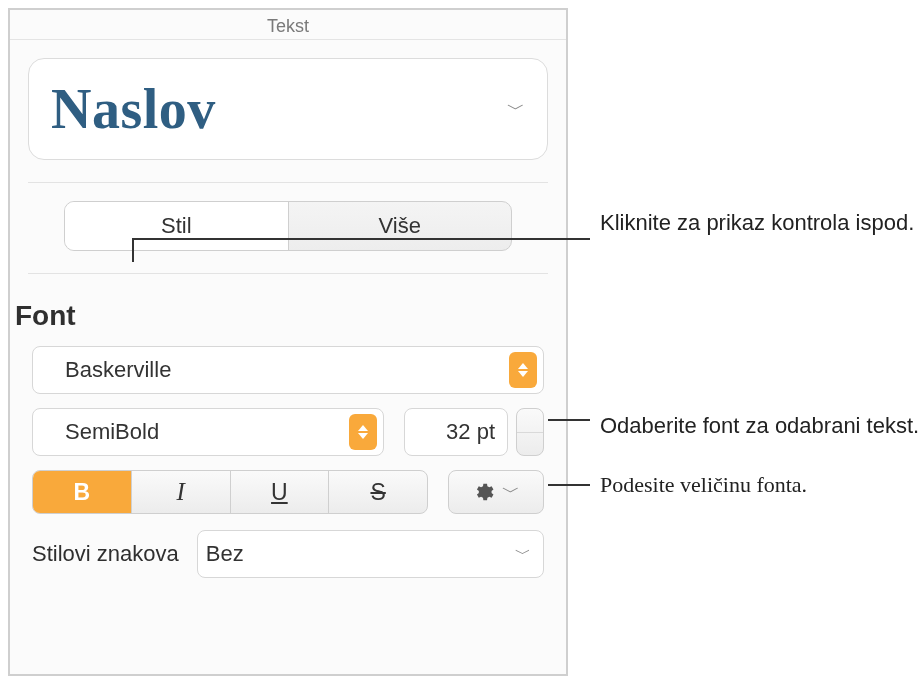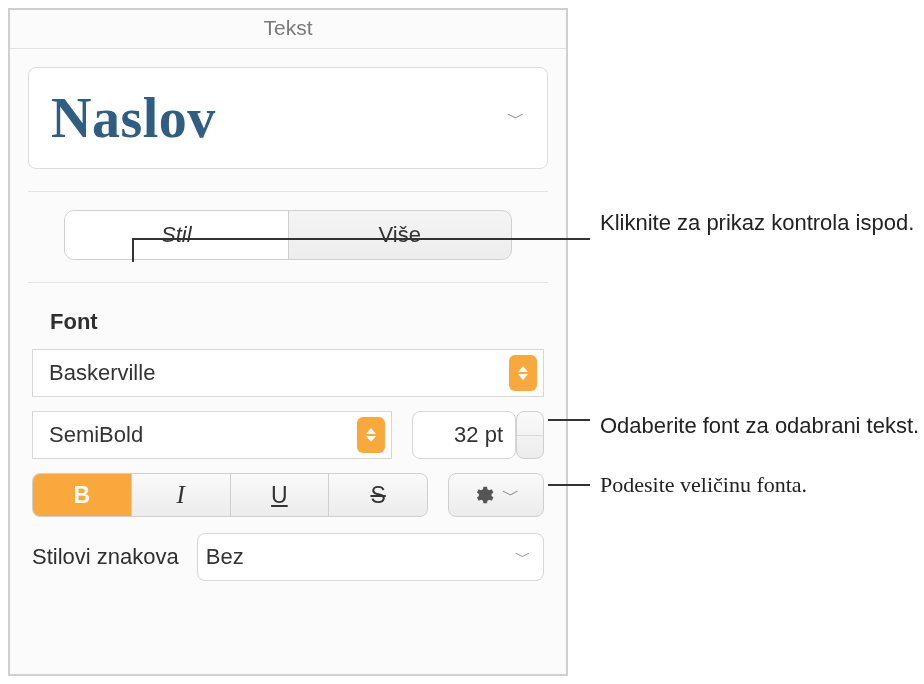--- a/index.html
+++ b/index.html
@@ -16,30 +16,30 @@
       position: absolute;
       left: 8px;
       top: 8px;
       width: 560px;
       height: 668px;
       border: 2px solid #cfcfcf;
       background: #fbfbfb;
     }
     .panel-title {
       text-align: center;
-      padding: 6px 0 8px;
+      padding: 6px 0 2px;
       color: #7a7a7a;
-      font-size: 21px;
+      font-size: 18px;
       border-bottom: 1px solid #e4e4e4;
     }
     .style-block {
       margin: 18px 18px 0;
       background: #fff;
       border: 1px solid #dcdcdc;
-      border-radius: 8px;
+      border-radius: 16px;
       padding: 18px 22px;
       display: flex;
       align-items: center;
       justify-content: space-between;
     }
     .style-name {
       font-family: Baskerville, "Times New Roman", serif;
       font-weight: 600;
       font-size: 56px;
       color: #2f5e82;
@@ -69,37 +69,36 @@
       background: transparent;
       font-size: 22px;
       color: #333;
       cursor: pointer;
       border-right: 1px solid #cfcfcf;
     }
     .seg button:last-child { border-right: none; }
     .seg button.active {
       background: #fff;
       font-weight: 500;
-      font-style: italic;
     }
     .section-label {
-      margin: 26px 40px 0;
-      font-size: 22px;
+      margin: 26px 5px 0;
+      font-size: 28px;
       font-weight: 600;
       color: #2f2f2f;
     }
     .select {
       display: flex;
       align-items: center;
       justify-content: space-between;
       background: #fff;
       border: 1px solid #d7d7d7;
-      border-radius: 0;
+      border-radius: 8px;
       height: 48px;
-      padding: 0 6px 0 16px;
+      padding: 0 6px 0 32px;
       font-size: 22px;
     }
     .select .knob, .stepper-knob {
       width: 28px;
       height: 36px;
       border-radius: 6px;
       background: #f9a93b;
       display: flex;
       flex-direction: column;
       align-items: center;
@@ -117,20 +116,21 @@
     .row2 {
       margin: 14px 22px 4px;
       display: flex;
       gap: 20px;
       align-items: center;
     }
     .row2 .select:first-child { flex: 1; }
     .size-box {
       display: flex;
       align-items: center;
+      gap: 8px;
     }
     .size-field {
       background: #fff;
       border: 1px solid #d7d7d7;
       border-radius: 8px;
       height: 48px;
       width: 104px;
       display: flex;
       align-items: center;
       justify-content: flex-end;

